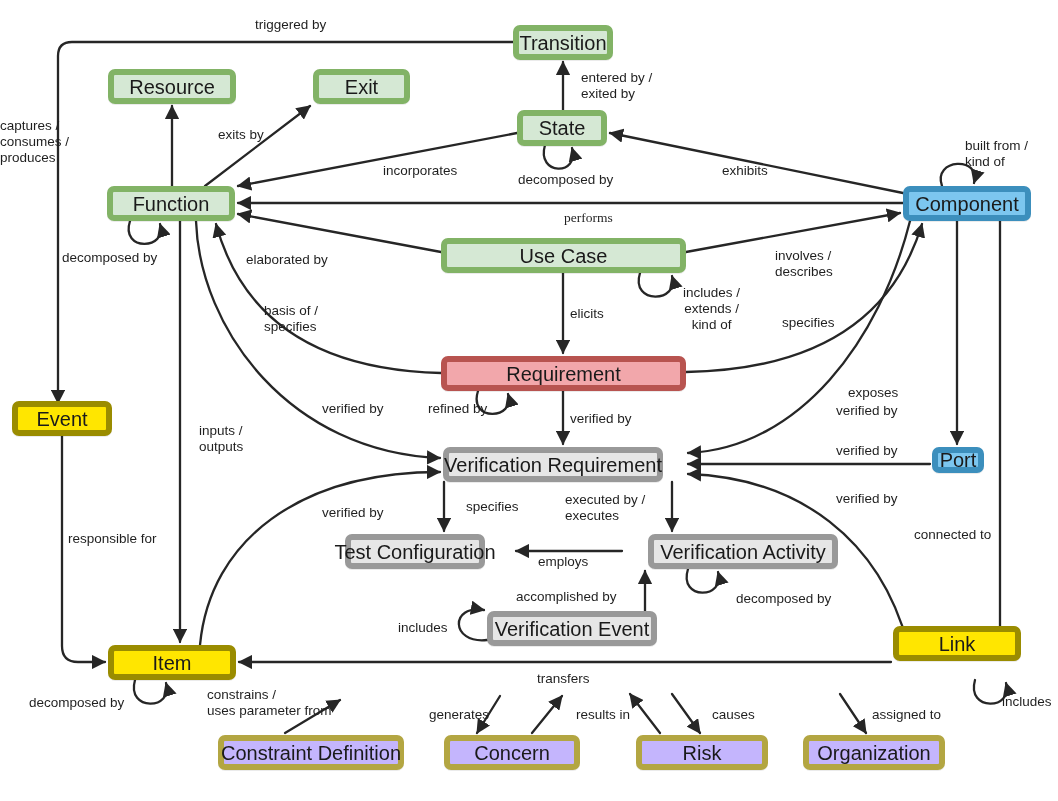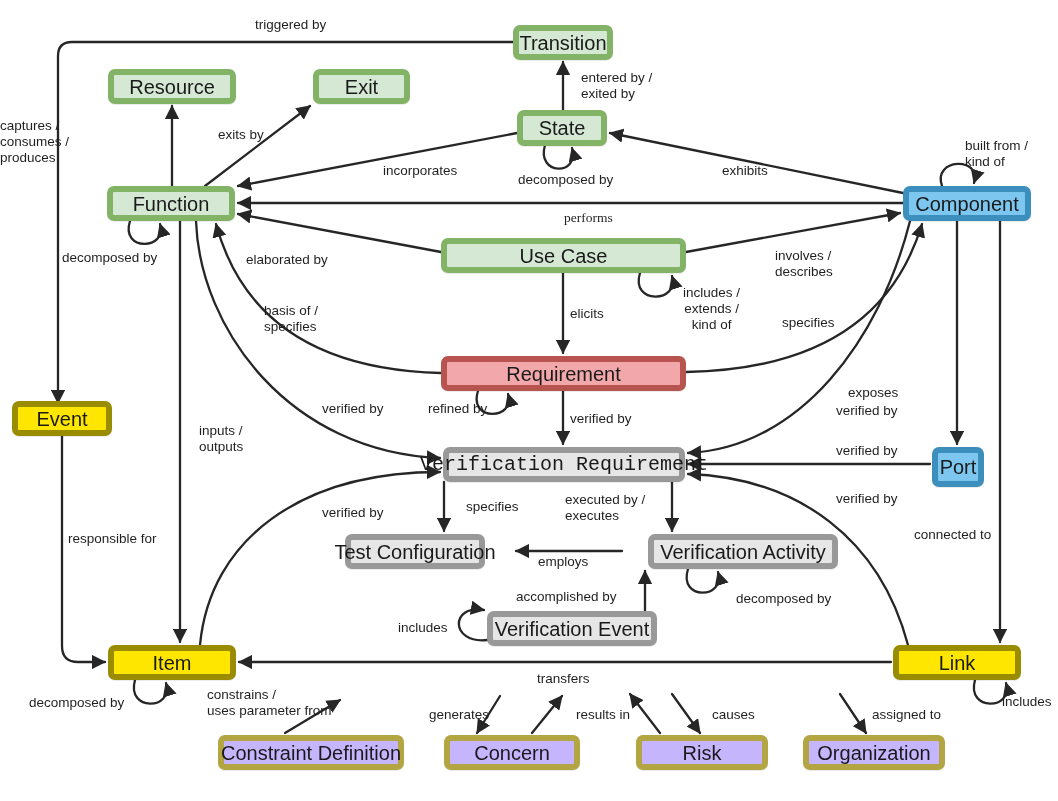--- a/index.html
+++ b/index.html
@@ -160,39 +160,39 @@
     </div>
   <div class="node green" style="left:441px;top:238px;width:245px;height:35px;">
       <span>Use Case</span>
     </div>
   <div class="node red" style="left:441px;top:356px;width:245px;height:35px;">
       <span>Requirement</span>
     </div>
   <div class="node yellow" style="left:12px;top:401px;width:100px;height:35px;">
       <span>Event</span>
     </div>
-  <div class="node blue" style="left:932px;top:447px;width:52px;height:40px;">
+  <div class="node blue" style="left:932px;top:447px;width:52px;height:26px;">
       <span>Port</span>
     </div>
-  <div class="node grey" style="left:443px;top:447px;width:242px;height:35px;font-family:Liberation Mono, monospace;">
+  <div class="node grey" style="left:443px;top:447px;width:220px;height:35px;">
       <span>Verification Requirement</span>
     </div>
   <div class="node grey" style="left:345px;top:534px;width:140px;height:35px;">
       <span>Test Configuration</span>
     </div>
   <div class="node grey" style="left:648px;top:534px;width:190px;height:35px;">
       <span>Verification Activity</span>
     </div>
   <div class="node grey" style="left:487px;top:611px;width:170px;height:35px;">
       <span>Verification Event</span>
     </div>
   <div class="node yellow" style="left:108px;top:645px;width:128px;height:35px;">
       <span>Item</span>
     </div>
-  <div class="node yellow" style="left:893px;top:645px;width:128px;height:35px;">
+  <div class="node yellow" style="left:893px;top:626px;width:128px;height:35px;">
       <span>Link</span>
     </div>
   <div class="node palyellow" style="left:218px;top:735px;width:186px;height:35px;">
       <span>Constraint Definition</span>
     </div>
   <div class="node palyellow" style="left:444px;top:735px;width:136px;height:35px;">
       <span>Concern</span>
     </div>
   <div class="node palyellow" style="left:636px;top:735px;width:132px;height:35px;">
       <span>Risk</span>

